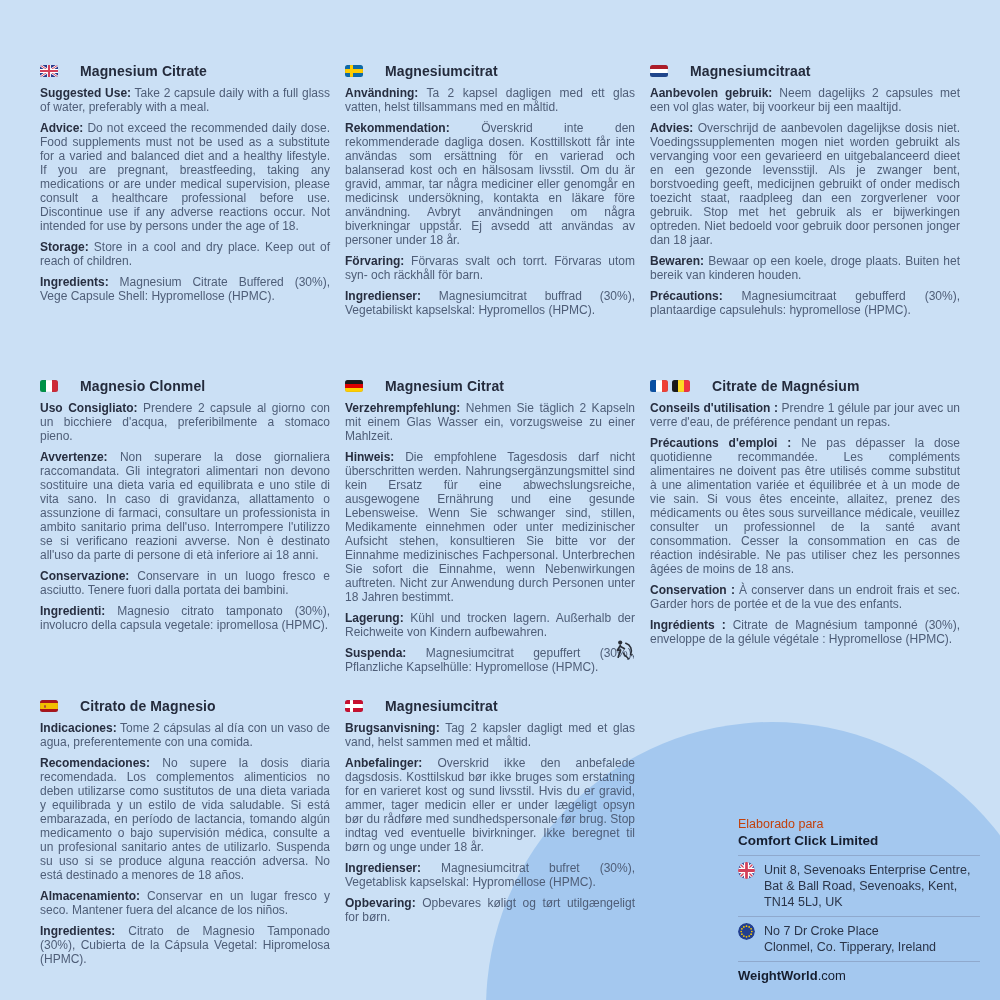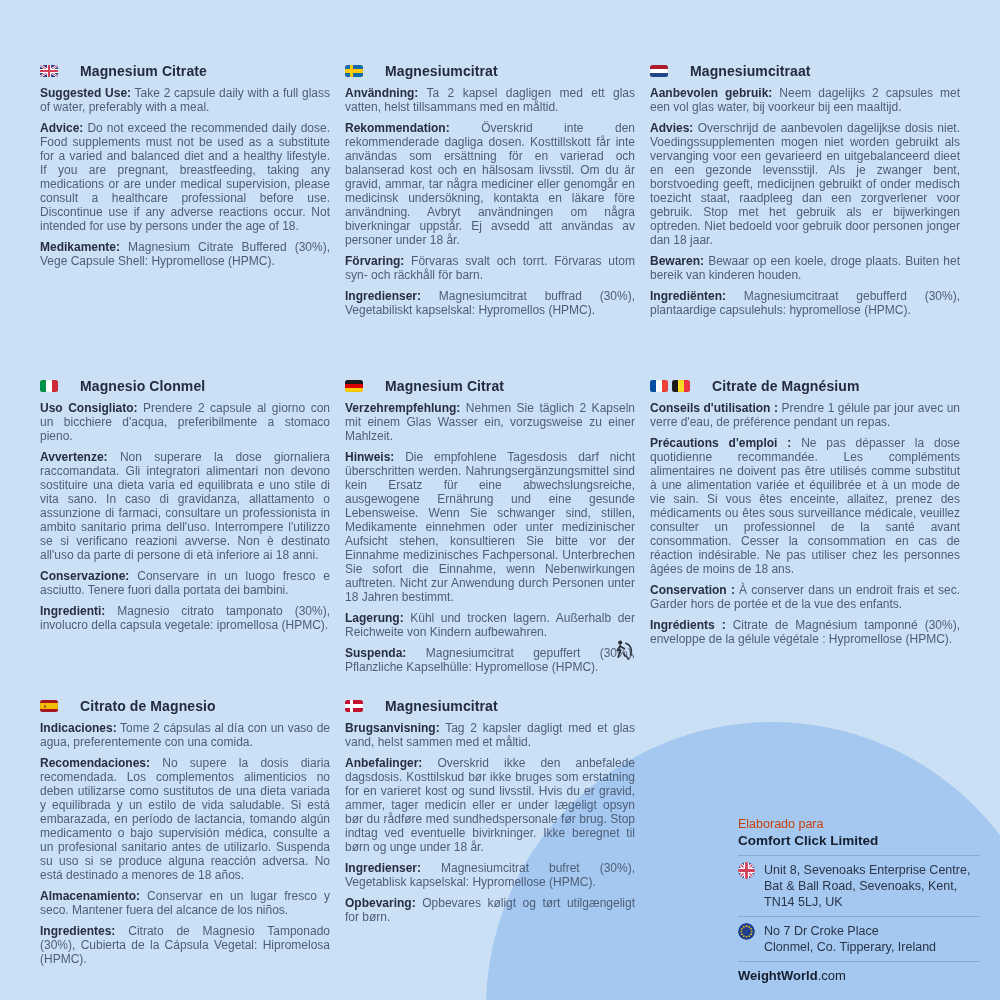--- a/index.html
+++ b/index.html
@@ -89,21 +89,22 @@
               <path d="M30 0 V40 M0 20 H60" stroke="#fff" stroke-width="13"></path>
               <path d="M30 0 V40 M0 20 H60" stroke="#d3405a" stroke-width="7"></path>
             </svg>
           </span>
         </span>
       <span class="sec-title">Magnesium Citrate</span>
     </div>
     <div>
         <p class="para"><b>Suggested Use:</b> Take 2 capsule daily with a full glass of water, preferably with a meal.</p>
         <p class="para"><b>Advice:</b> Do not exceed the recommended daily dose. Food supplements must not be used as a substitute for a varied and balanced diet and a healthy lifestyle. If you are pregnant, breastfeeding, taking any medications or are under medical supervision, please consult a healthcare professional before use. Discontinue use if any adverse reactions occur. Not intended for use by persons under the age of 18.</p>
-        <p class="para"><b>Medikamente:</b> Magnesium Citrate Buffered (30%), Vege Capsule Shell: Hypromellose (HPMC).</p>
+        <p class="para"><b>Storage:</b> Store in a cool and dry place. Keep out of reach of children.</p>
+        <p class="para"><b>Ingredients:</b> Magnesium Citrate Buffered (30%), Vege Capsule Shell: Hypromellose (HPMC).</p>
       </div>
   </div>
 
   <div class="section">
     <div class="sec-header">
       <span class="flags">
           <span class="flag flag-se"></span>
         </span>
       <span class="sec-title">Magnesiumcitrat</span>
     </div>
@@ -119,21 +120,21 @@
     <div class="sec-header">
       <span class="flags">
           <span class="flag flag-nl"></span>
         </span>
       <span class="sec-title">Magnesiumcitraat</span>
     </div>
     <div>
         <p class="para"><b>Aanbevolen gebruik:</b> Neem dagelijks 2 capsules met een vol glas water, bij voorkeur bij een maaltijd.</p>
         <p class="para"><b>Advies:</b> Overschrijd de aanbevolen dagelijkse dosis niet. Voedingssupplementen mogen niet worden gebruikt als vervanging voor een gevarieerd en uitgebalanceerd dieet en een gezonde levensstijl. Als je zwanger bent, borstvoeding geeft, medicijnen gebruikt of onder medisch toezicht staat, raadpleeg dan een zorgverlener voor gebruik. Stop met het gebruik als er bijwerkingen optreden. Niet bedoeld voor gebruik door personen jonger dan 18 jaar.</p>
         <p class="para"><b>Bewaren:</b> Bewaar op een koele, droge plaats. Buiten het bereik van kinderen houden.</p>
-        <p class="para"><b>Ingrediënten:</b> Magnesiumcitraat gebufferd (30%), plantaardige capsulehuls: hypromellose (HPMC).</p>
+        <p class="para"><b>Précautions:</b> Magnesiumcitraat gebufferd (30%), plantaardige capsulehuls: hypromellose (HPMC).</p>
       </div>
   </div>
 
   <div class="section">
     <div class="sec-header">
       <span class="flags">
           <span class="flag flag-it"></span>
         </span>
       <span class="sec-title">Magnesio Clonmel</span>
     </div>

